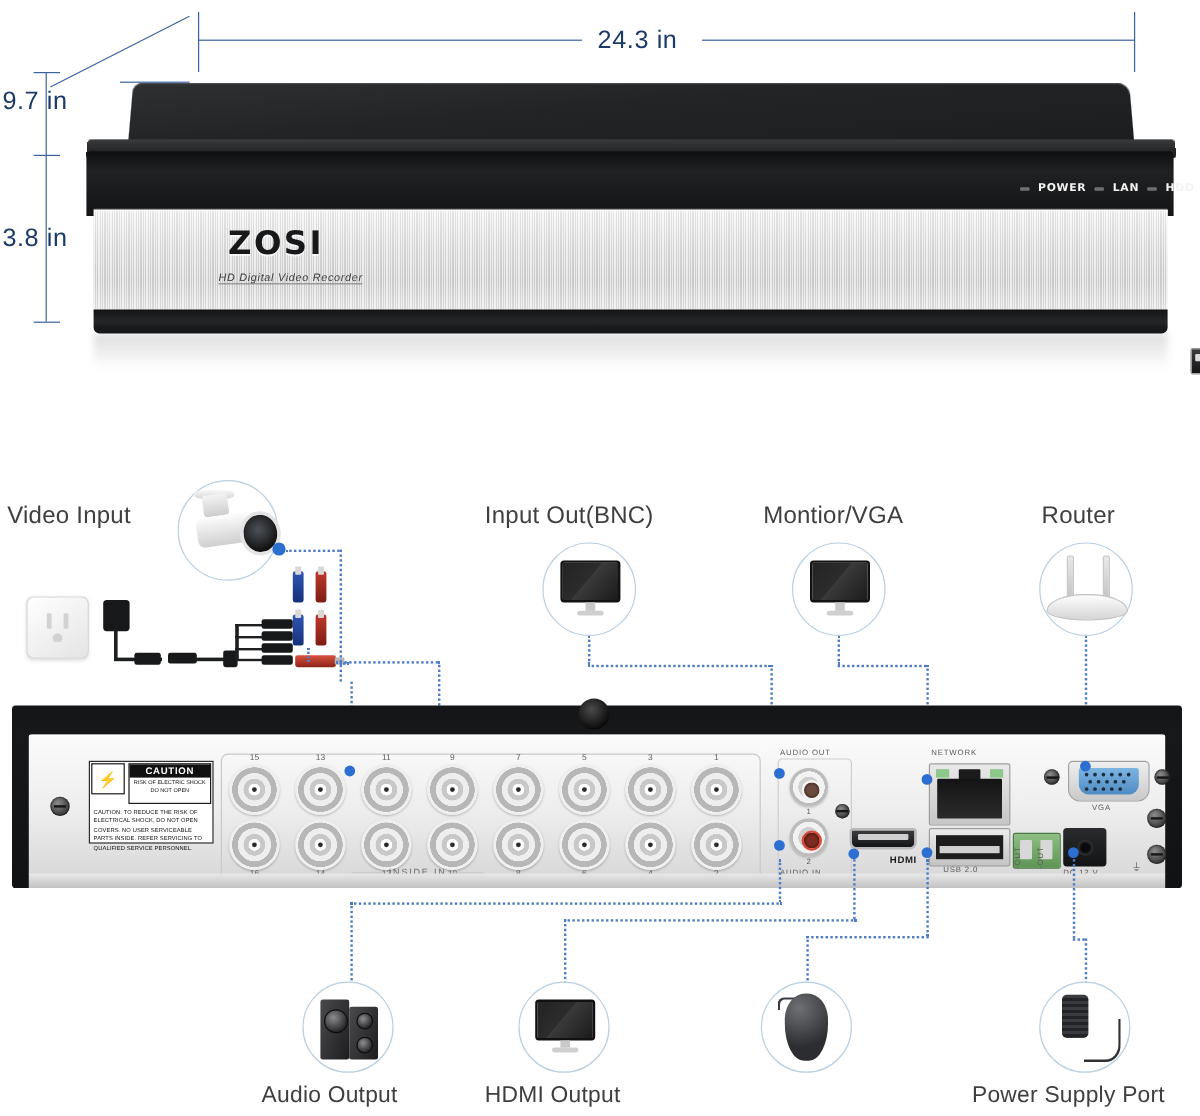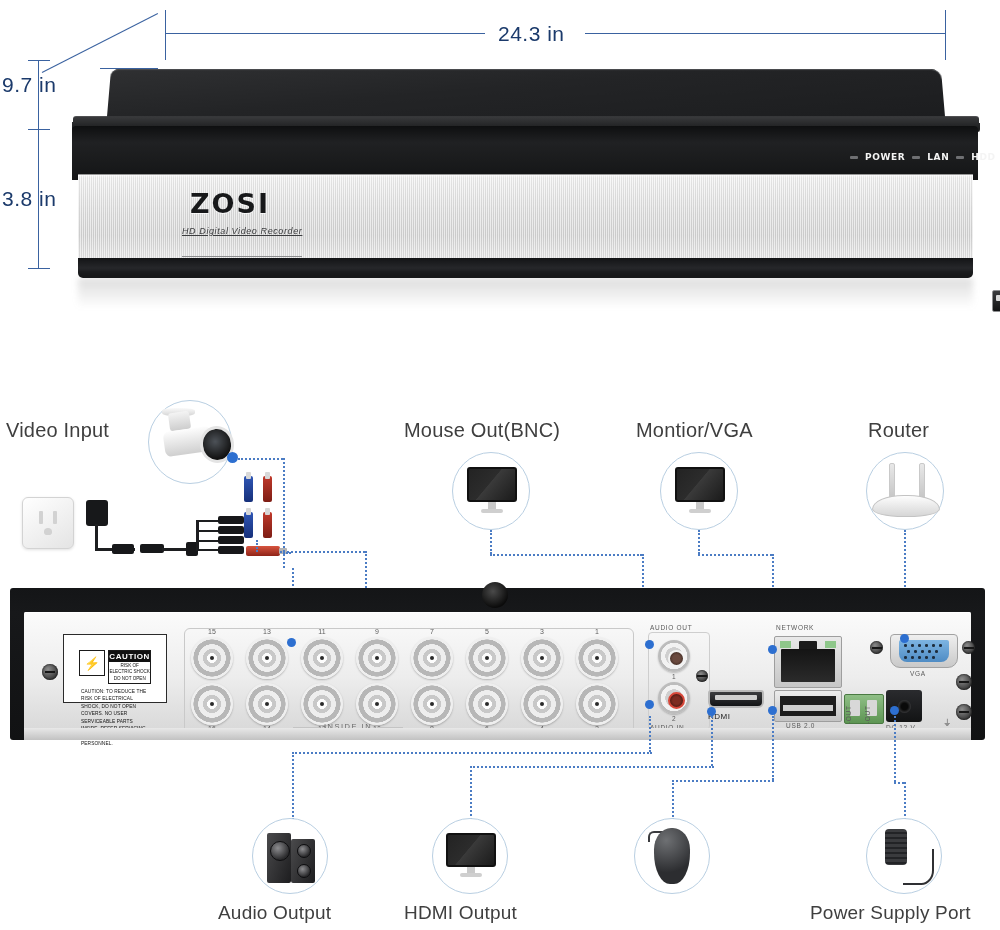--- a/index.html
+++ b/index.html
@@ -55,21 +55,21 @@
     background:linear-gradient(180deg,rgba(120,120,120,.25),rgba(255,255,255,0));
     filter:blur(3px);
   }
   .zosi-logo{
     position:absolute;left:120px;top:120px;color:#17181a;font-size:27px;font-weight:700;
     letter-spacing:2px;font-family:"DejaVu Sans", sans-serif;
     text-shadow:0 1px 0 rgba(255,255,255,.7);
   }
   .zosi-sub{
     position:absolute;left:112px;top:158px;color:#3c3d3f;font-size:9px;font-style:italic;
-    letter-spacing:.6px;border-bottom:1px solid #8b8c8e;padding-bottom:20px;text-decoration:underline;
+    letter-spacing:.6px;border-bottom:1px solid #8b8c8e;padding-bottom:0;
   }
   .led-row{position:absolute;left:780px;top:84px;display:flex;align-items:center;gap:7px;}
   .led-dot{width:8px;height:3px;background:#6e6f72;border-radius:1px;}
   .led-label{color:#f4f4f4;font-size:9px;font-weight:700;letter-spacing:.6px;font-family:"DejaVu Sans",sans-serif;}
   .usb-front{
     position:absolute;left:922px;top:222px;width:32px;height:20px;
     background:linear-gradient(180deg,#3a3b3d,#121314);border-radius:2px;
     border:1px solid #8f9092;
   }
   .usb-front:after{content:"";position:absolute;left:3px;top:4px;width:26px;height:6px;background:#d9d9d9;border-radius:1px;}
@@ -166,22 +166,22 @@
     position:absolute;left:14px;top:24px;width:947px;height:118px;
     background:linear-gradient(180deg,#fbfbfb 0%,#ededed 55%,#d9d9d9 100%);
     border-radius:2px;
     box-shadow:inset 0 1px 0 #fff;
   }
   .rear-inner:after{
     content:"";position:absolute;left:0;bottom:-10px;width:100%;height:12px;
     background:linear-gradient(180deg,#e8e8e8,#c2c2c2);
   }
   .caution-box{
-    position:absolute;left:39px;top:22px;width:104px;height:69px;
-    border:1px solid #2b2b2b;background:#fff;box-sizing:border-box;padding:15px;
+    position:absolute;left:50px;top:22px;width:104px;height:69px;
+    border:1px solid #2b2b2b;background:#fff;box-sizing:border-box;padding:1px;
   }
   .caution-top{display:flex;align-items:stretch;gap:3px;height:34px;}
   .bolt-tri{width:28px;height:26px;position:relative;border:1px solid #1a1a1a;box-sizing:border-box;}
   .bolt-tri:before{
     content:"\26A1";position:absolute;left:50%;top:50%;transform:translate(-50%,-48%);
     font-size:13px;color:#111;line-height:1;
   }
   .caution-head{flex:1;display:flex;flex-direction:column;border:1px solid #1a1a1a;box-sizing:border-box;}
   .caution-title{background:#111;color:#fff;font-size:8px;font-weight:700;text-align:center;letter-spacing:.6px;line-height:11px;}
   .caution-sub{font-size:4.6px;color:#111;text-align:center;line-height:6px;padding-top:1px;}
@@ -209,21 +209,21 @@
     box-shadow:0 1px 2px rgba(0,0,0,.22);}
   .rca .hole{position:absolute;left:50%;top:50%;width:13px;height:13px;margin:-6.5px 0 0 -6.5px;border-radius:50%;}
   .rca.white .hole{background:radial-gradient(circle,#6b4a3f 0 40%,#2a1c16 100%);border:2px solid #f3f3f3;}
   .rca.red .hole{background:radial-gradient(circle,#7d2b20 0 40%,#2a0f0a 100%);border:2px solid #d8483a;}
   .port-cap{position:absolute;font-size:6.5px;color:#5a5a5a;letter-spacing:.7px;white-space:nowrap;}
 
   .hdmi{position:absolute;left:684px;top:78px;width:56px;height:18px;
     background:linear-gradient(180deg,#3b3c3f,#131416);
     border:2px solid #b9b9b9;border-radius:3px 3px 6px 6px;box-sizing:border-box;}
   .hdmi:after{content:"";position:absolute;left:5px;top:3px;right:5px;height:5px;background:#cfcfcf;border-radius:1px;}
-  .hdmi-txt{position:absolute;left:684px;top:100px;width:56px;text-align:left;font-size:8px;font-weight:400;color:#1a1a1a;letter-spacing:.5px;}
+  .hdmi-txt{position:absolute;left:684px;top:100px;width:56px;text-align:right;font-size:8px;font-weight:700;color:#1a1a1a;letter-spacing:.5px;}
 
   .rj45{position:absolute;left:750px;top:24px;width:66px;height:50px;
     background:linear-gradient(180deg,#e9e9e9,#c6c6c6);border:1px solid #9e9e9e;border-radius:2px;}
   .rj45 .cav{position:absolute;left:6px;top:12px;right:6px;bottom:5px;background:linear-gradient(180deg,#141414,#2b2b2b);border-radius:1px;}
   .rj45 .tab{position:absolute;left:24px;top:4px;width:18px;height:11px;background:#1b1b1b;border-radius:1px;}
   .rj45 .ledg{position:absolute;width:11px;height:7px;background:#8ec78a;top:4px;}
   .usb-rear{position:absolute;left:750px;top:78px;width:66px;height:30px;
     background:linear-gradient(180deg,#ececec,#c4c4c4);border:1px solid #9e9e9e;border-radius:2px;}
   .usb-rear .cav{position:absolute;left:5px;top:5px;right:5px;bottom:5px;background:#1d1d1d;}
   .usb-rear .cav:after{content:"";position:absolute;left:3px;top:9px;right:3px;height:6px;background:#cfcfcf;}
@@ -287,21 +287,21 @@
       <span class="led-label">LAN</span>
       <span class="led-dot"></span>
       <span class="led-label">HDD</span>
     </div>
 
     <div class="usb-front"></div>
   </div>
   <div class="reflection"></div>
 
   <div class="sec-label" style="left:6px;top:419px;">Video Input</div>
-  <div class="sec-label" style="left:404px;top:419px;">Mouse Out(BNC)</div>
+  <div class="sec-label" style="left:404px;top:419px;">Input Out(BNC)</div>
   <div class="sec-label" style="left:636px;top:419px;">Montior/VGA</div>
   <div class="sec-label" style="left:868px;top:419px;">Router</div>
 
   <div class="icon-circle" style="left:148px;top:400px;width:84px;height:84px;">
     <div class="cam-foot"></div>
     <div class="cam-mount"></div>
     <div class="cam-body"></div>
     <div class="cam-lens"></div>
   </div>
 

